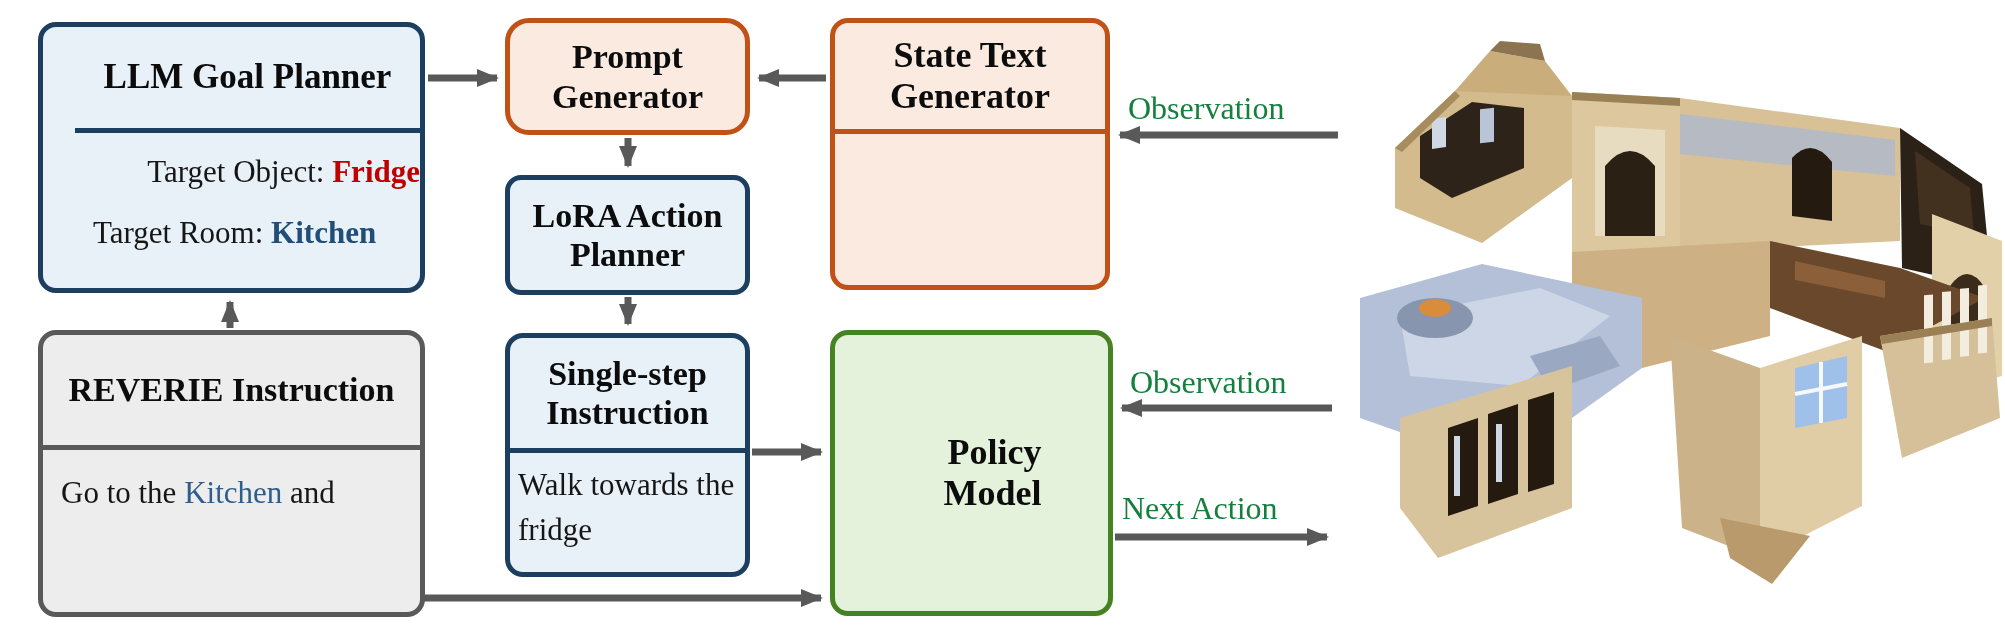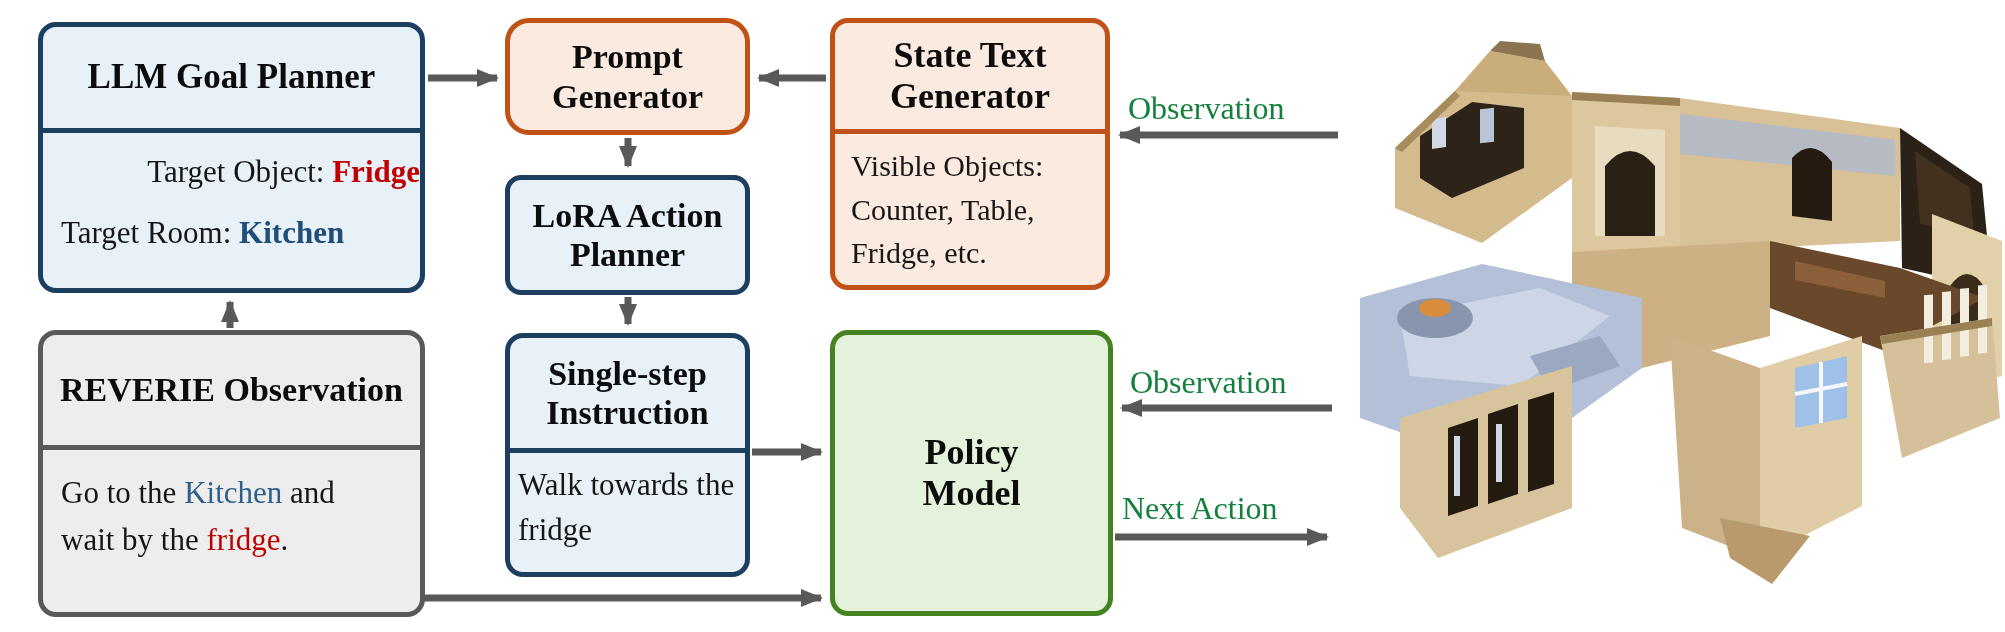--- a/index.html
+++ b/index.html
@@ -44,21 +44,21 @@
       <line x1="628" y1="138" x2="628" y2="166" marker-end="url(#ah)"></line>
       <line x1="628" y1="297" x2="628" y2="324" marker-end="url(#ah)"></line>
       <line x1="230" y1="328" x2="230" y2="302" marker-end="url(#ah)"></line>
       <line x1="752" y1="452" x2="821" y2="452" marker-end="url(#ah)"></line>
       <line x1="1332" y1="408" x2="1122" y2="408" marker-end="url(#ah)"></line>
       <line x1="1115" y1="537" x2="1327" y2="537" marker-end="url(#ah)"></line>
       <line x1="424" y1="598" x2="821" y2="598" marker-end="url(#ah)"></line>
     </g>
   </svg>
 
-  <div class="box blue-box" style="left:38px;top:22px;width:387px;height:271px;">
+  <div class="box blue-box" style="left:38px;top:22px;width:387px;height:271px;padding-left:32px;">
     <div class="sec-head" style="height:101px;">
       <span class="box-title nowrap">LLM Goal Planner</span>
     </div>
     <div class="body-text" style="padding:16px 0 0 18px;">
       <div style="margin-bottom:14px;text-align:right;">
         <span>Target Object: </span><span class="red-bold">Fridge</span>
       </div>
       <div>
         <span>Target Room: </span><span class="navy-bold">Kitchen</span>
       </div>
@@ -68,53 +68,49 @@
   <div class="box orange-box" style="left:505px;top:18px;width:245px;height:117px;border-radius:24px;">
     <div class="center-title">
       <span class="box-title" style="font-size:34px;max-width:200px;">Prompt Generator</span>
     </div>
   </div>
 
   <div class="box orange-box" style="left:830px;top:18px;width:280px;height:272px;">
     <div class="sec-head" style="height:106px;">
       <span class="box-title" style="font-size:36px;max-width:210px;">State Text Generator</span>
     </div>
-    <div class="body-text" style="padding:10px 10px 0 16px;line-height:1.45;font-size:30px;">Visible Objects: Counter, Table, Fridge, etc.</div>
   </div>
 
   <div class="box blue-box" style="left:505px;top:175px;width:245px;height:120px;border-radius:16px;">
     <div class="center-title">
       <span class="box-title" style="font-size:34px;max-width:210px;">LoRA Action Planner</span>
     </div>
   </div>
 
   <div class="box gray-box" style="left:38px;top:330px;width:387px;height:287px;">
     <div class="sec-head" style="height:110px;">
-      <span class="box-title nowrap" style="font-size:34px;">REVERIE Observation</span>
+      <span class="box-title nowrap" style="font-size:34px;">REVERIE Instruction</span>
     </div>
     <div class="body-text" style="padding:20px 0 0 18px;">
       <div>
         <span>Go to the </span><span class="navy-plain">Kitchen</span><span> and</span>
-      </div>
-      <div>
-        <span>wait by the </span><span class="red-plain">fridge</span><span>.</span>
       </div>
     </div>
   </div>
 
   <div class="box blue-box" style="left:505px;top:333px;width:245px;height:244px;">
     <div class="sec-head" style="height:110px;">
       <span class="box-title" style="font-size:34px;max-width:200px;">Single-step Instruction</span>
     </div>
     <div class="body-text" style="padding:10px 8px 0 8px;line-height:1.45;font-size:31px;">Walk towards the fridge</div>
   </div>
 
   <div class="box green-box" style="left:830px;top:330px;width:283px;height:286px;">
     <div class="center-title">
-      <span class="box-title" style="font-size:36px;max-width:140px;">Policy Model</span>
+      <span class="box-title" style="font-size:36px;max-width:140px;text-align:right;">Policy Model</span>
     </div>
   </div>
 
   <div class="flow-label" style="left:1128px;top:90px;">Observation</div>
   <div class="flow-label" style="left:1130px;top:364px;">Observation</div>
   <div class="flow-label" style="left:1122px;top:490px;">Next Action</div>
 
   <svg id="house-art" width="665" height="560" viewBox="0 0 665 560" role="img">
 
     <polygon points="115,55 150,15 205,25 232,60 182,82 132,82" fill="#c9ae7c"></polygon>

